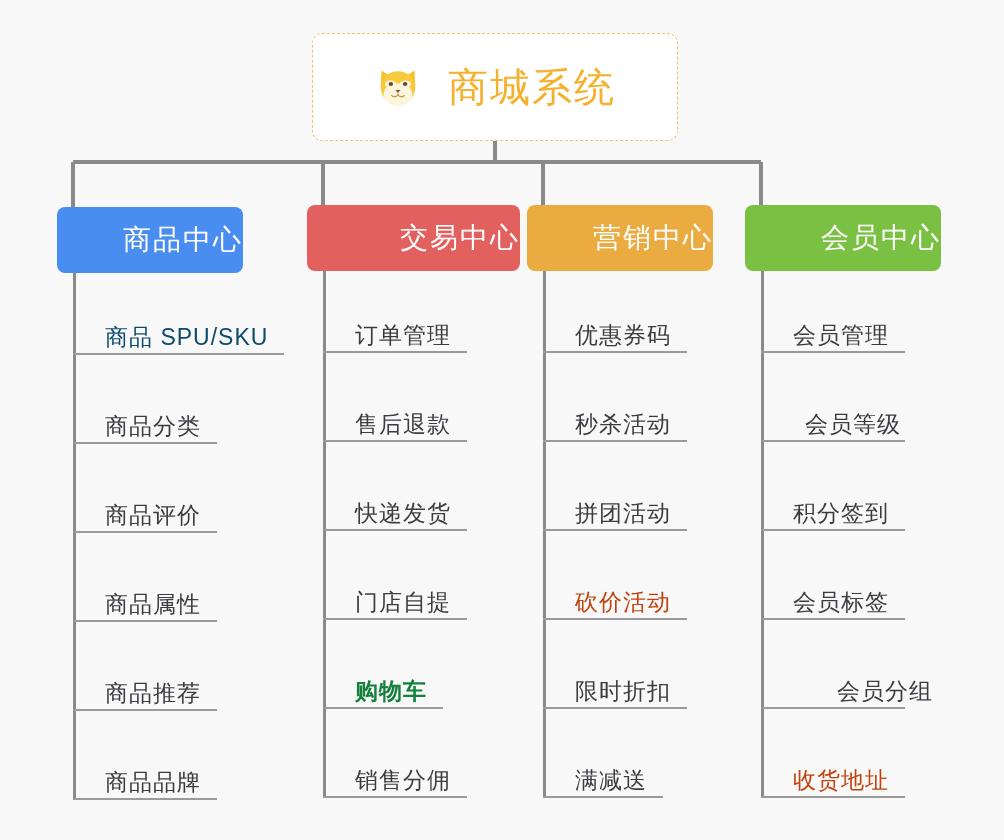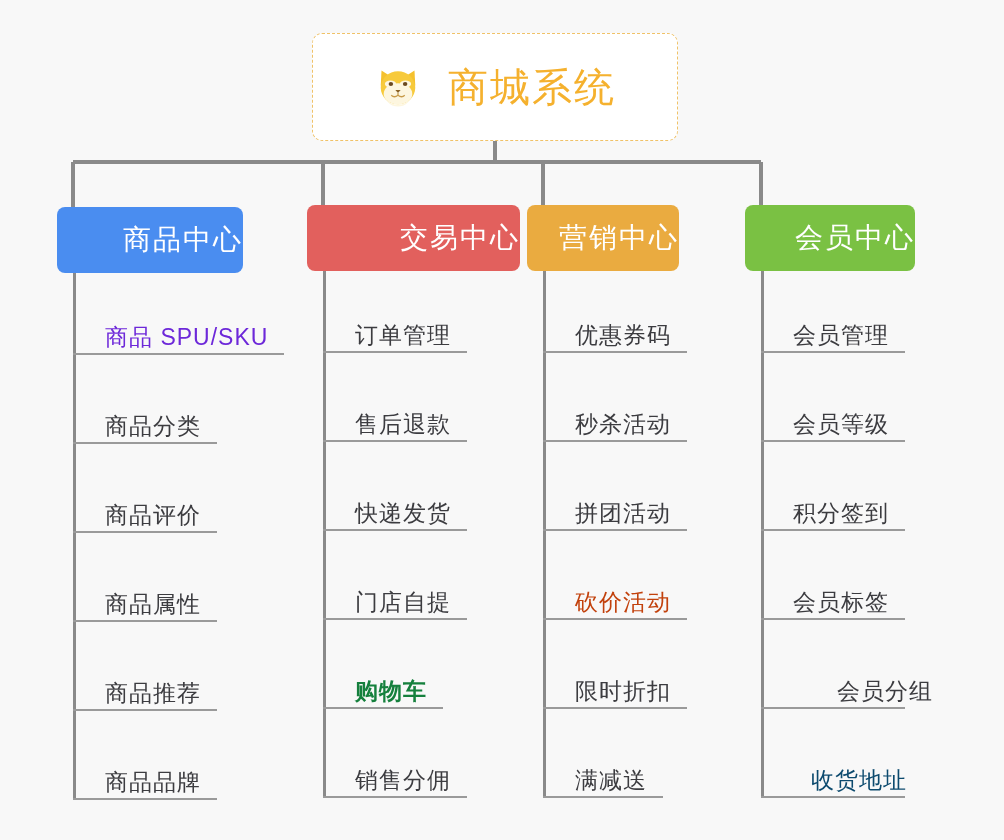--- a/index.html
+++ b/index.html
@@ -152,21 +152,21 @@
   </div>
 
   <div id="branches">
       <div class="cat-box" style="left: 57px; top: 207px; width: 186px; background: rgb(74, 141, 240);">
         <span>商品中心</span>
       </div>
       <div class="leaf-col" style="left: 57px; top: 273px;">
         <div class="leaf-spine" style="height: 525px; background: rgb(138, 138, 138);"></div>
         <div class="leaf-item" style="top: 80px;">
           <div class="leaf-rule" style="background: rgb(154, 154, 154); width: 211px;"></div>
-          <div class="leaf-label" style="color: #6d28d9; text-align: center;">商品 SPU/SKU</div>
+          <div class="leaf-label" style="color: #0c4a6e; text-align: center;">商品 SPU/SKU</div>
         </div>
         <div class="leaf-item" style="top: 169px;">
           <div class="leaf-rule" style="background: rgb(154, 154, 154); width: 144px;"></div>
           <div class="leaf-label" style="color: rgb(60, 60, 64);">商品分类</div>
         </div>
         <div class="leaf-item" style="top: 258px;">
           <div class="leaf-rule" style="background: rgb(154, 154, 154); width: 144px;"></div>
           <div class="leaf-label" style="color: rgb(60, 60, 64);">商品评价</div>
         </div>
         <div class="leaf-item" style="top: 347px;">
@@ -205,21 +205,21 @@
         </div>
         <div class="leaf-item" style="top: 436px;">
           <div class="leaf-rule" style="background: rgb(154, 154, 154); width: 120px;"></div>
           <div class="leaf-label" style="color: #15803d; font-weight: bold;">购物车</div>
         </div>
         <div class="leaf-item" style="top: 525px;">
           <div class="leaf-rule" style="background: rgb(154, 154, 154); width: 144px;"></div>
           <div class="leaf-label" style="color: rgb(60, 60, 64);">销售分佣</div>
         </div>
       </div>
-      <div class="cat-box" style="left: 527px; top: 205px; width: 152px; background: rgb(234, 171, 64);">
+      <div class="cat-box" style="left: 527px; top: 205px; width: 186px; background: rgb(234, 171, 64);">
         <span>营销中心</span>
       </div>
       <div class="leaf-col" style="left: 527px; top: 271px;">
         <div class="leaf-spine" style="height: 525px; background: rgb(138, 138, 138);"></div>
         <div class="leaf-item" style="top: 80px;">
           <div class="leaf-rule" style="background: rgb(154, 154, 154); width: 144px;"></div>
           <div class="leaf-label" style="color: rgb(60, 60, 64); font-family: Liberation Serif, serif;">优惠券码</div>
         </div>
         <div class="leaf-item" style="top: 169px;">
           <div class="leaf-rule" style="background: rgb(154, 154, 154); width: 144px;"></div>
@@ -235,45 +235,45 @@
         </div>
         <div class="leaf-item" style="top: 436px;">
           <div class="leaf-rule" style="background: rgb(154, 154, 154); width: 144px;"></div>
           <div class="leaf-label" style="color: rgb(60, 60, 64); margin-top: 24px;">限时折扣</div>
         </div>
         <div class="leaf-item" style="top: 525px;">
           <div class="leaf-rule" style="background: rgb(154, 154, 154); width: 120px;"></div>
           <div class="leaf-label" style="color: rgb(60, 60, 64);">满减送</div>
         </div>
       </div>
-      <div class="cat-box" style="left: 745px; top: 205px; width: 170px; background: rgb(122, 193, 67);">
+      <div class="cat-box" style="left: 745px; top: 205px; width: 196px; background: rgb(122, 193, 67);">
         <span>会员中心</span>
       </div>
       <div class="leaf-col" style="left: 745px; top: 271px;">
         <div class="leaf-spine" style="height: 525px; background: rgb(138, 138, 138);"></div>
         <div class="leaf-item" style="top: 80px;">
           <div class="leaf-rule" style="background: rgb(154, 154, 154); width: 144px;"></div>
           <div class="leaf-label" style="color: rgb(60, 60, 64);">会员管理</div>
         </div>
         <div class="leaf-item" style="top: 169px;">
           <div class="leaf-rule" style="background: rgb(154, 154, 154); width: 144px;"></div>
-          <div class="leaf-label" style="color: rgb(60, 60, 64);">会员等级</div>
+          <div class="leaf-label" style="color: rgb(60, 60, 64); margin-left: 12px;">会员等级</div>
         </div>
         <div class="leaf-item" style="top: 258px;">
           <div class="leaf-rule" style="background: rgb(154, 154, 154); width: 144px;"></div>
           <div class="leaf-label" style="color: rgb(60, 60, 64);">积分签到</div>
         </div>
         <div class="leaf-item" style="top: 347px;">
           <div class="leaf-rule" style="background: rgb(154, 154, 154); width: 144px;"></div>
           <div class="leaf-label" style="color: rgb(60, 60, 64);">会员标签</div>
         </div>
         <div class="leaf-item" style="top: 436px;">
           <div class="leaf-rule" style="background: rgb(154, 154, 154); width: 144px;"></div>
           <div class="leaf-label" style="color: rgb(60, 60, 64); margin-left: 44px;">会员分组</div>
         </div>
         <div class="leaf-item" style="top: 525px;">
           <div class="leaf-rule" style="background: rgb(154, 154, 154); width: 144px;"></div>
-          <div class="leaf-label" style="color: #0c4a6e; margin-left: 18px;">收货地址</div>
+          <div class="leaf-label" style="color: #c2410c;">收货地址</div>
         </div>
       </div>
     </div>
 
 </div>
 
 </body></html>

